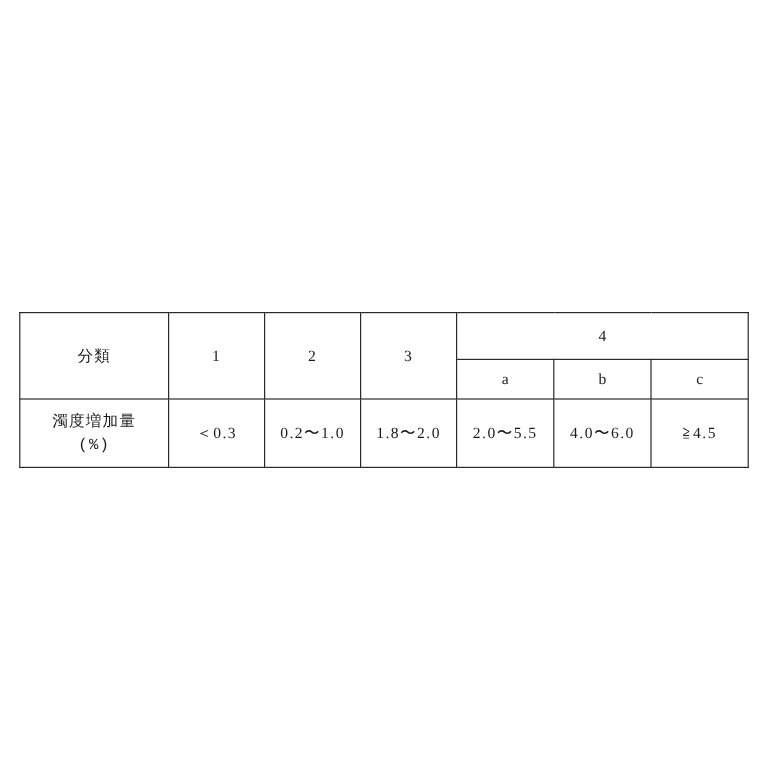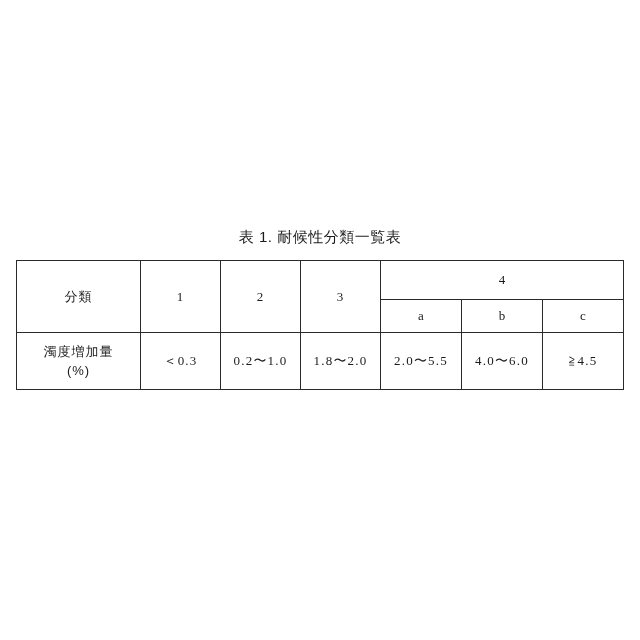--- a/index.html
+++ b/index.html
@@ -82,36 +82,35 @@
   }
 
   .group-head {
     font-family: "Liberation Serif", "DejaVu Serif", serif;
     font-size: 13px;
   }
 
   .label-two-line {
     display: block;
     line-height: 1.5;
-    font-family: Liberation Sans, sans-serif;
+    font-family: Liberation Mono, monospace;
     font-size: 13px;
     letter-spacing: 1px;
   }
 
   .sub-letter {
     font-family: "Liberation Serif", "DejaVu Serif", serif;
     font-size: 13px;
   }
 </style>
 </head>
 <body>
 
 <div class="page">
 
-  <div class="table-caption">表 1. 耐候性分類一覧表</div>
 
   <div class="table-wrap">
     <table class="data-table">
       <colgroup>
         <col class="col-label">
         <col class="col-n">
         <col class="col-n">
         <col class="col-n">
         <col class="col-sub">
         <col class="col-sub">

